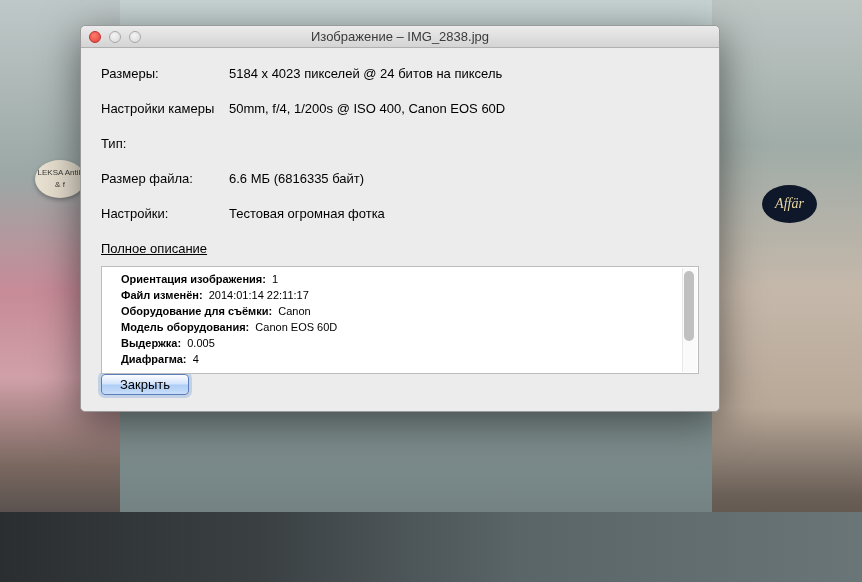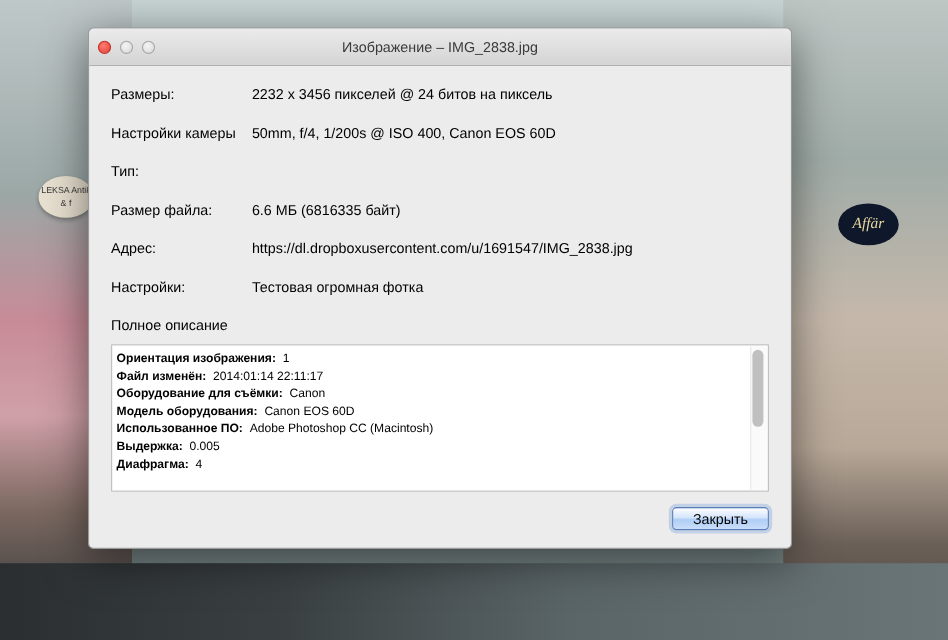--- a/index.html
+++ b/index.html
@@ -76,21 +76,21 @@
       position: absolute;
       left: 80px;
       top: 25px;
       width: 640px;
       background: #ececec;
       border: 1px solid #9a9a9a;
       border-radius: 5px;
       box-shadow: 0 10px 40px rgba(0,0,0,0.5);
     }
     .titlebar {
-      height: 34px;
+      height: 22px;
       background: linear-gradient(to bottom, #ebebeb 0%, #d4d4d4 100%);
       border-bottom: 1px solid #b0b0b0;
       border-radius: 5px 5px 0 0;
       display: flex;
       align-items: center;
       position: relative;
     }
     .traffic-lights {
       display: flex;
       gap: 8px;
@@ -134,30 +134,31 @@
       flex-shrink: 0;
     }
     .value {
       flex: 1;
     }
     .section-header {
       font-size: 13px;
       color: #000;
       margin-top: 2px;
       margin-bottom: 10px;
+      text-decoration: underline;
     }
     .details-box {
       background: #fff;
       border: 1px solid #bcbcbc;
       border-radius: 0;
-      height: 134px;
+      height: 108px;
       overflow: hidden;
       position: relative;
       font-size: 11px;
-      padding: 4px 4px;
+      padding: 4px 19px;
     }
     .details-box .drow {
       line-height: 16px;
       white-space: nowrap;
     }
     .details-box .dk {
       font-weight: bold;
     }
     .scrollbar-track {
       position: absolute;
@@ -172,22 +173,20 @@
       position: absolute;
       right: 3px;
       top: 3px;
       width: 10px;
       height: 70px;
       background: #c0c0c0;
       border-radius: 5px;
     }
     .button-row {
       display: flex;
-      justify-content: flex-end;
-      margin-top: 14px;
     }
     .btn-close {
       background: linear-gradient(to bottom, #fdfdff 0%, #d2e3fb 48%, #aecdf6 52%, #c9ddf8 100%);
       border: 1px solid #5a7fb8;
       border-radius: 4px;
       padding: 2px 18px;
       font-size: 13px;
       color: #000;
       cursor: pointer;
       box-shadow: 0 0 0 3px rgba(120,160,220,0.35);
@@ -210,55 +209,50 @@
       <div class="tl tl-min"></div>
       <div class="tl tl-max"></div>
     </div>
     <div class="title">Изображение – IMG_2838.jpg</div>
   </div>
 
   <div class="content">
 
     <div class="row">
       <div class="label">Размеры:</div>
-      <div class="value">2232 x 3456 пикселей @ 24 битов на пиксель</div>
+      <div class="value">5184 x 4023 пикселей @ 24 битов на пиксель</div>
     </div>
 
     <div class="row">
       <div class="label">Настройки камеры</div>
       <div class="value">50mm, f/4, 1/200s @ ISO 400, Canon EOS 60D</div>
     </div>
 
     <div class="row">
       <div class="label">Тип:</div>
     </div>
 
     <div class="row">
       <div class="label">Размер файла:</div>
       <div class="value">6.6 МБ (6816335 байт)</div>
     </div>
 
-    <div class="row">
-      <div class="label">Адрес:</div>
-      <div class="value">https://dl.dropboxusercontent.com/u/1691547/IMG_2838.jpg</div>
-    </div>
 
     <div class="row">
       <div class="label">Настройки:</div>
       <div class="value">Тестовая огромная фотка</div>
     </div>
 
     <div class="section-header">Полное описание</div>
 
     <div class="details-box">
       <div class="drow"><span class="dk">Ориентация изображения:</span>&nbsp;&nbsp;<span>1</span></div>
       <div class="drow"><span class="dk">Файл изменён:</span>&nbsp;&nbsp;<span>2014:01:14 22:11:17</span></div>
       <div class="drow"><span class="dk">Оборудование для съёмки:</span>&nbsp;&nbsp;<span>Canon</span></div>
       <div class="drow"><span class="dk">Модель оборудования:</span>&nbsp;&nbsp;<span>Canon EOS 60D</span></div>
-      <div class="drow"><span class="dk">Использованное ПО:</span>&nbsp;&nbsp;<span>Adobe Photoshop CC (Macintosh)</span></div>
       <div class="drow"><span class="dk">Выдержка:</span>&nbsp;&nbsp;<span>0.005</span></div>
       <div class="drow"><span class="dk">Диафрагма:</span>&nbsp;&nbsp;<span>4</span></div>
       <div class="scrollbar-track">
         <div class="scrollbar-thumb"></div>
       </div>
     </div>
 
     <div class="button-row">
       <button class="btn-close">Закрыть</button>
     </div>

